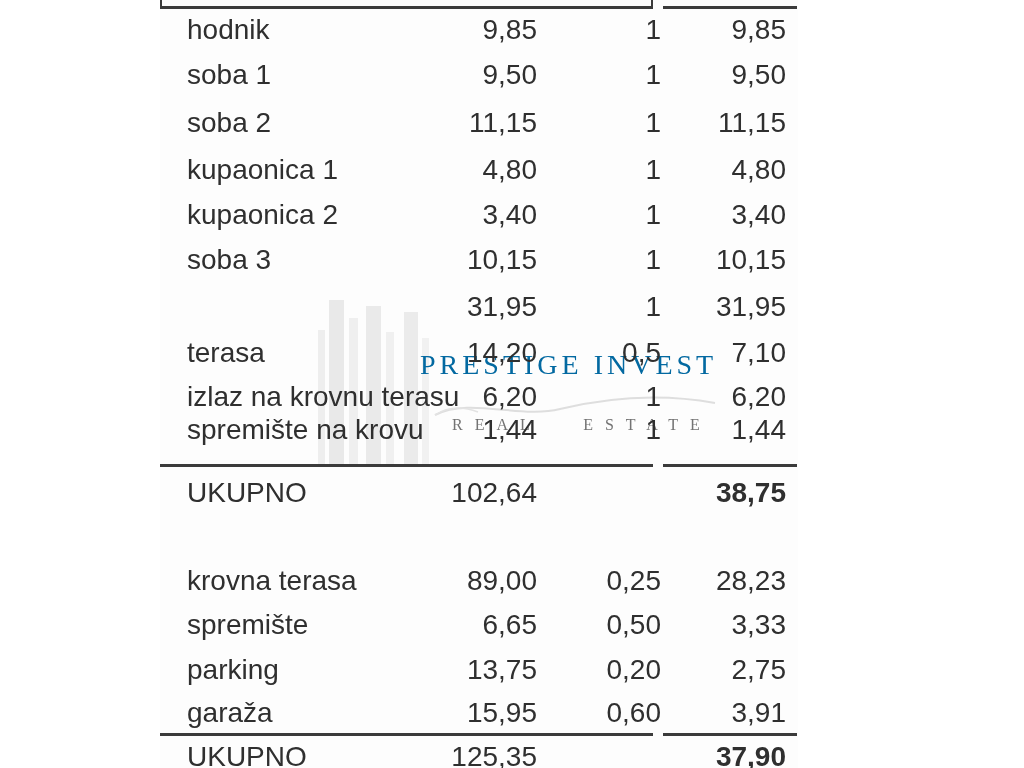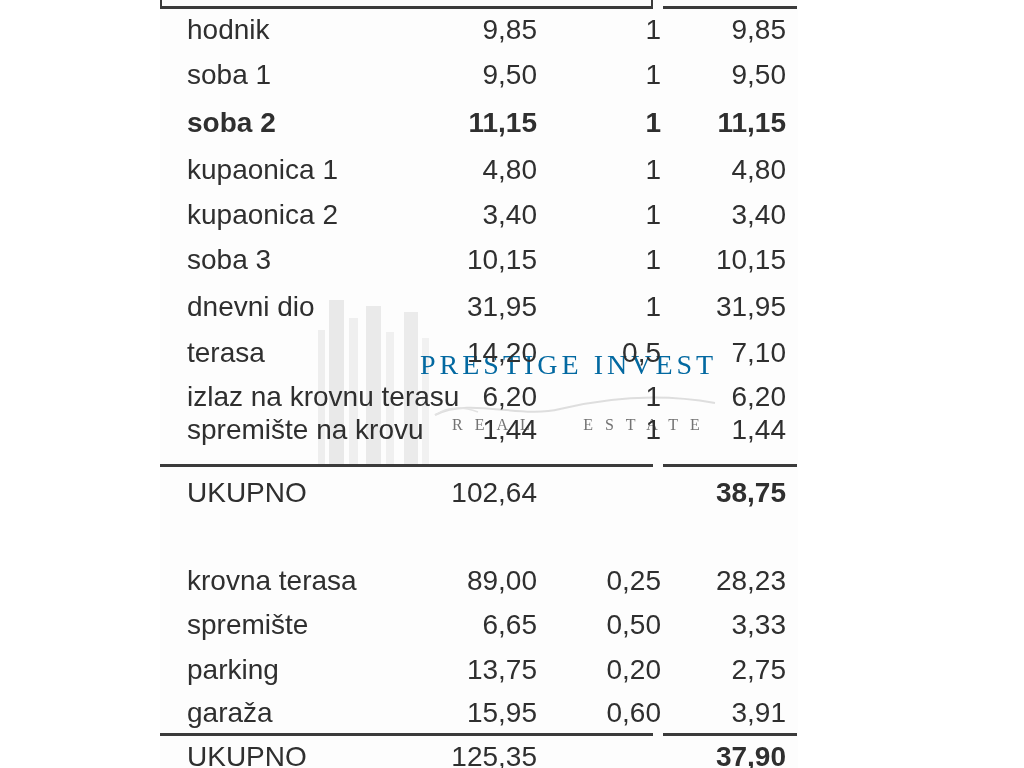--- a/index.html
+++ b/index.html
@@ -70,21 +70,21 @@
     <span class="c v1">9,85</span>
     <span class="c v2">1</span>
     <span class="c v3">9,85</span>
   </div>
   <div class="row" style="top:52px;">
     <span class="c name">soba 1</span>
     <span class="c v1">9,50</span>
     <span class="c v2">1</span>
     <span class="c v3">9,50</span>
   </div>
-  <div class="row" style="top:100px;font-weight:bold;">
+  <div class="row" style="top:100px;">
     <span class="c name">soba 2</span>
     <span class="c v1">11,15</span>
     <span class="c v2">1</span>
     <span class="c v3">11,15</span>
   </div>
   <div class="row" style="top:147px;">
     <span class="c name">kupaonica 1</span>
     <span class="c v1">4,80</span>
     <span class="c v2">1</span>
     <span class="c v3">4,80</span>
@@ -95,21 +95,20 @@
     <span class="c v2">1</span>
     <span class="c v3">3,40</span>
   </div>
   <div class="row" style="top:237px;">
     <span class="c name">soba 3</span>
     <span class="c v1">10,15</span>
     <span class="c v2">1</span>
     <span class="c v3">10,15</span>
   </div>
   <div class="row" style="top:284px;">
-    <span class="c name">dnevni dio</span>
     <span class="c v1">31,95</span>
     <span class="c v2">1</span>
     <span class="c v3">31,95</span>
   </div>
   <div class="row" style="top:330px;">
     <span class="c name">terasa</span>
     <span class="c v1">14,20</span>
     <span class="c v2">0,5</span>
     <span class="c v3">7,10</span>
   </div>

